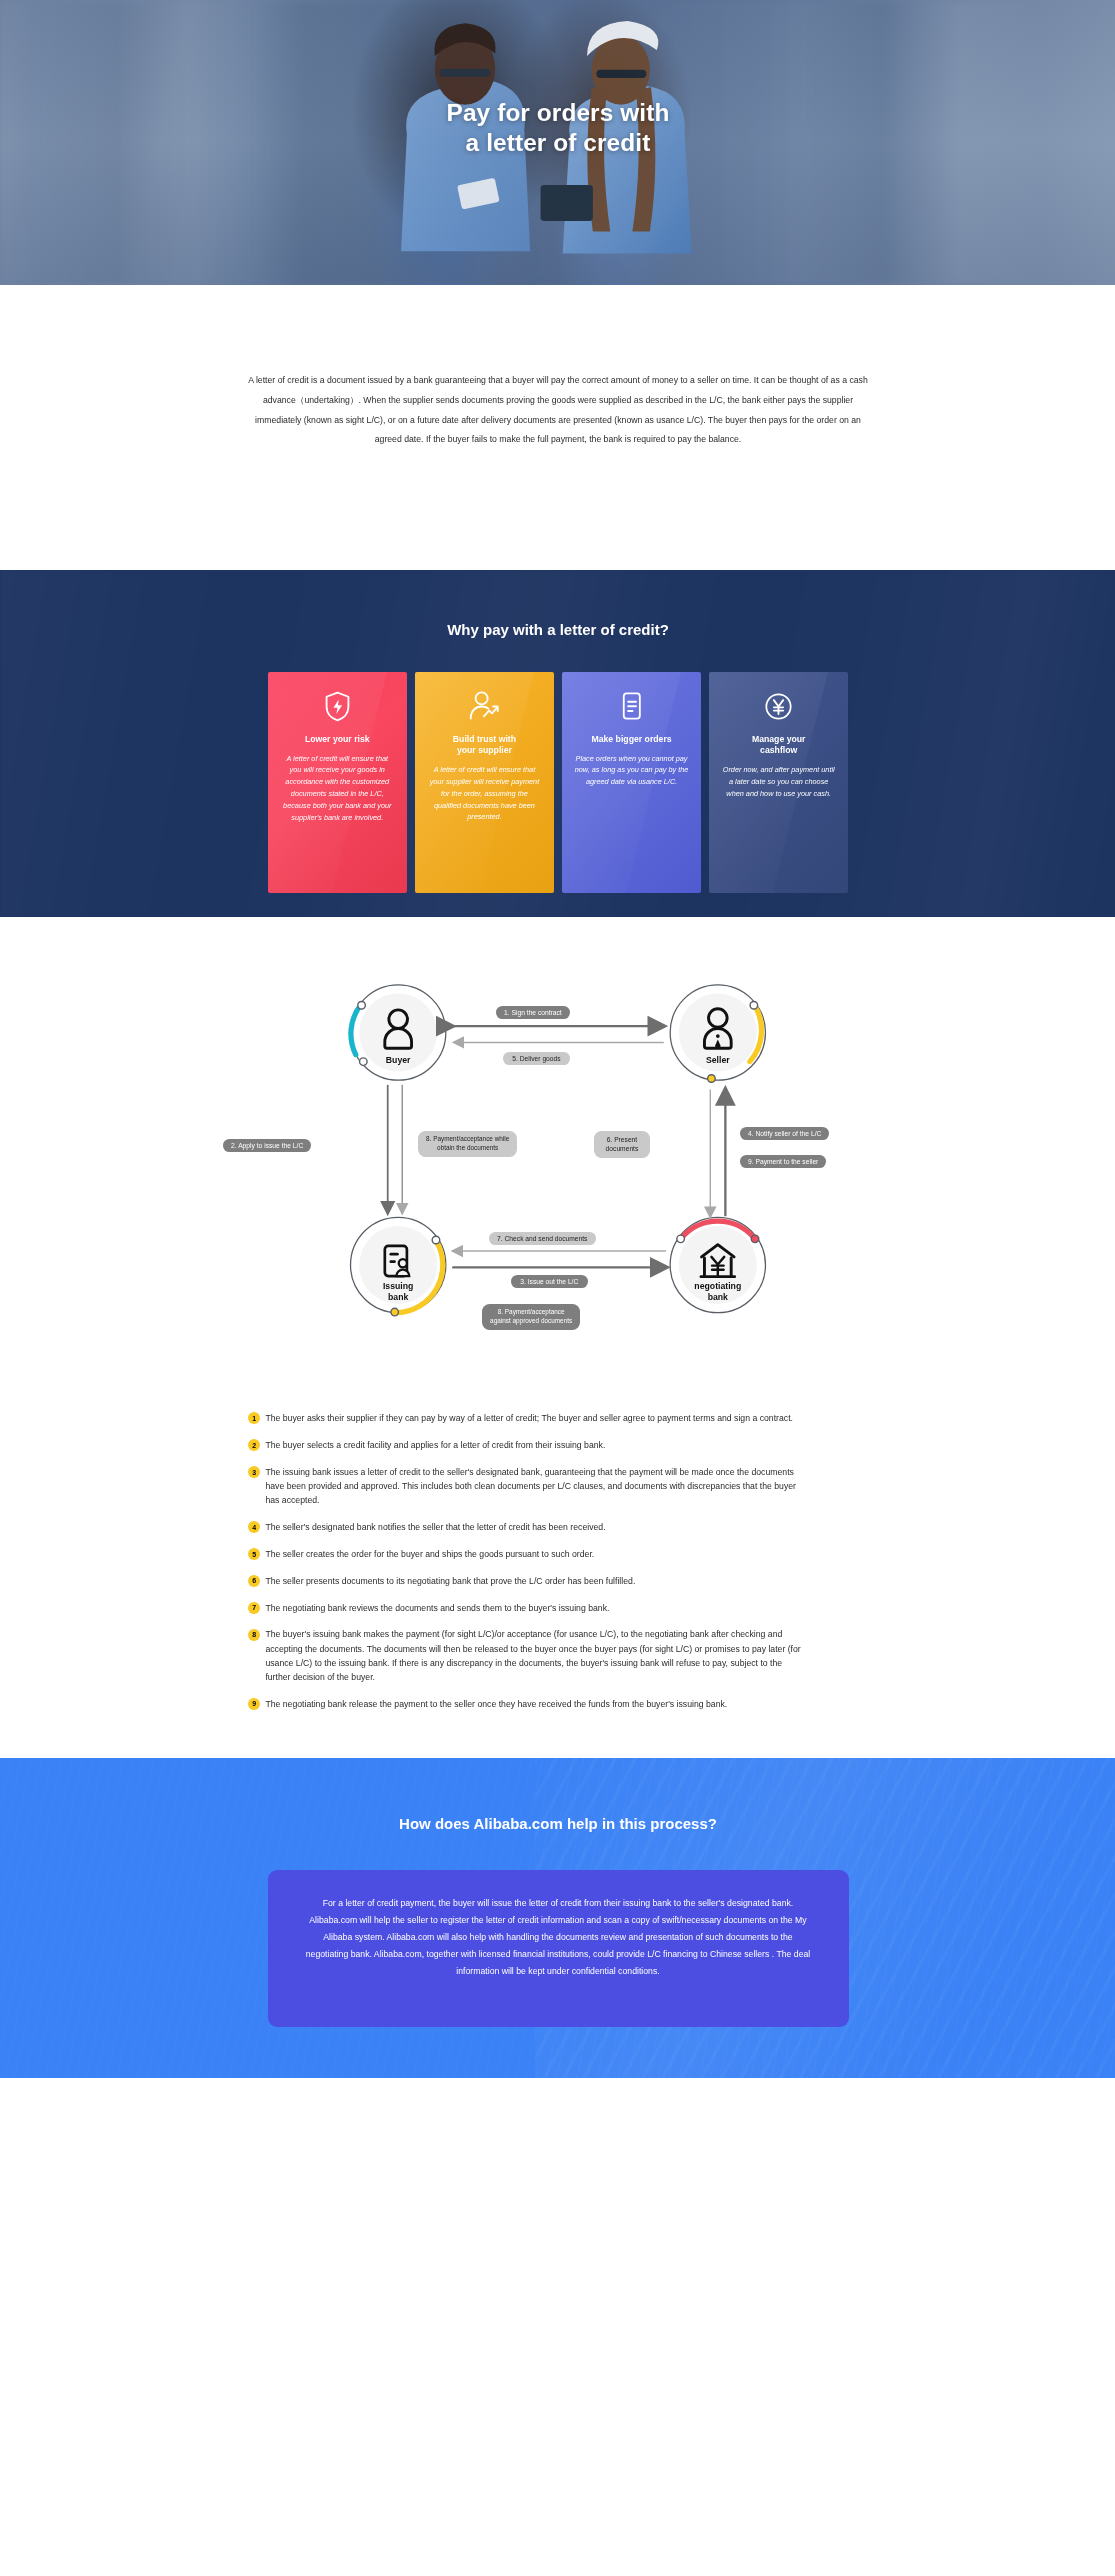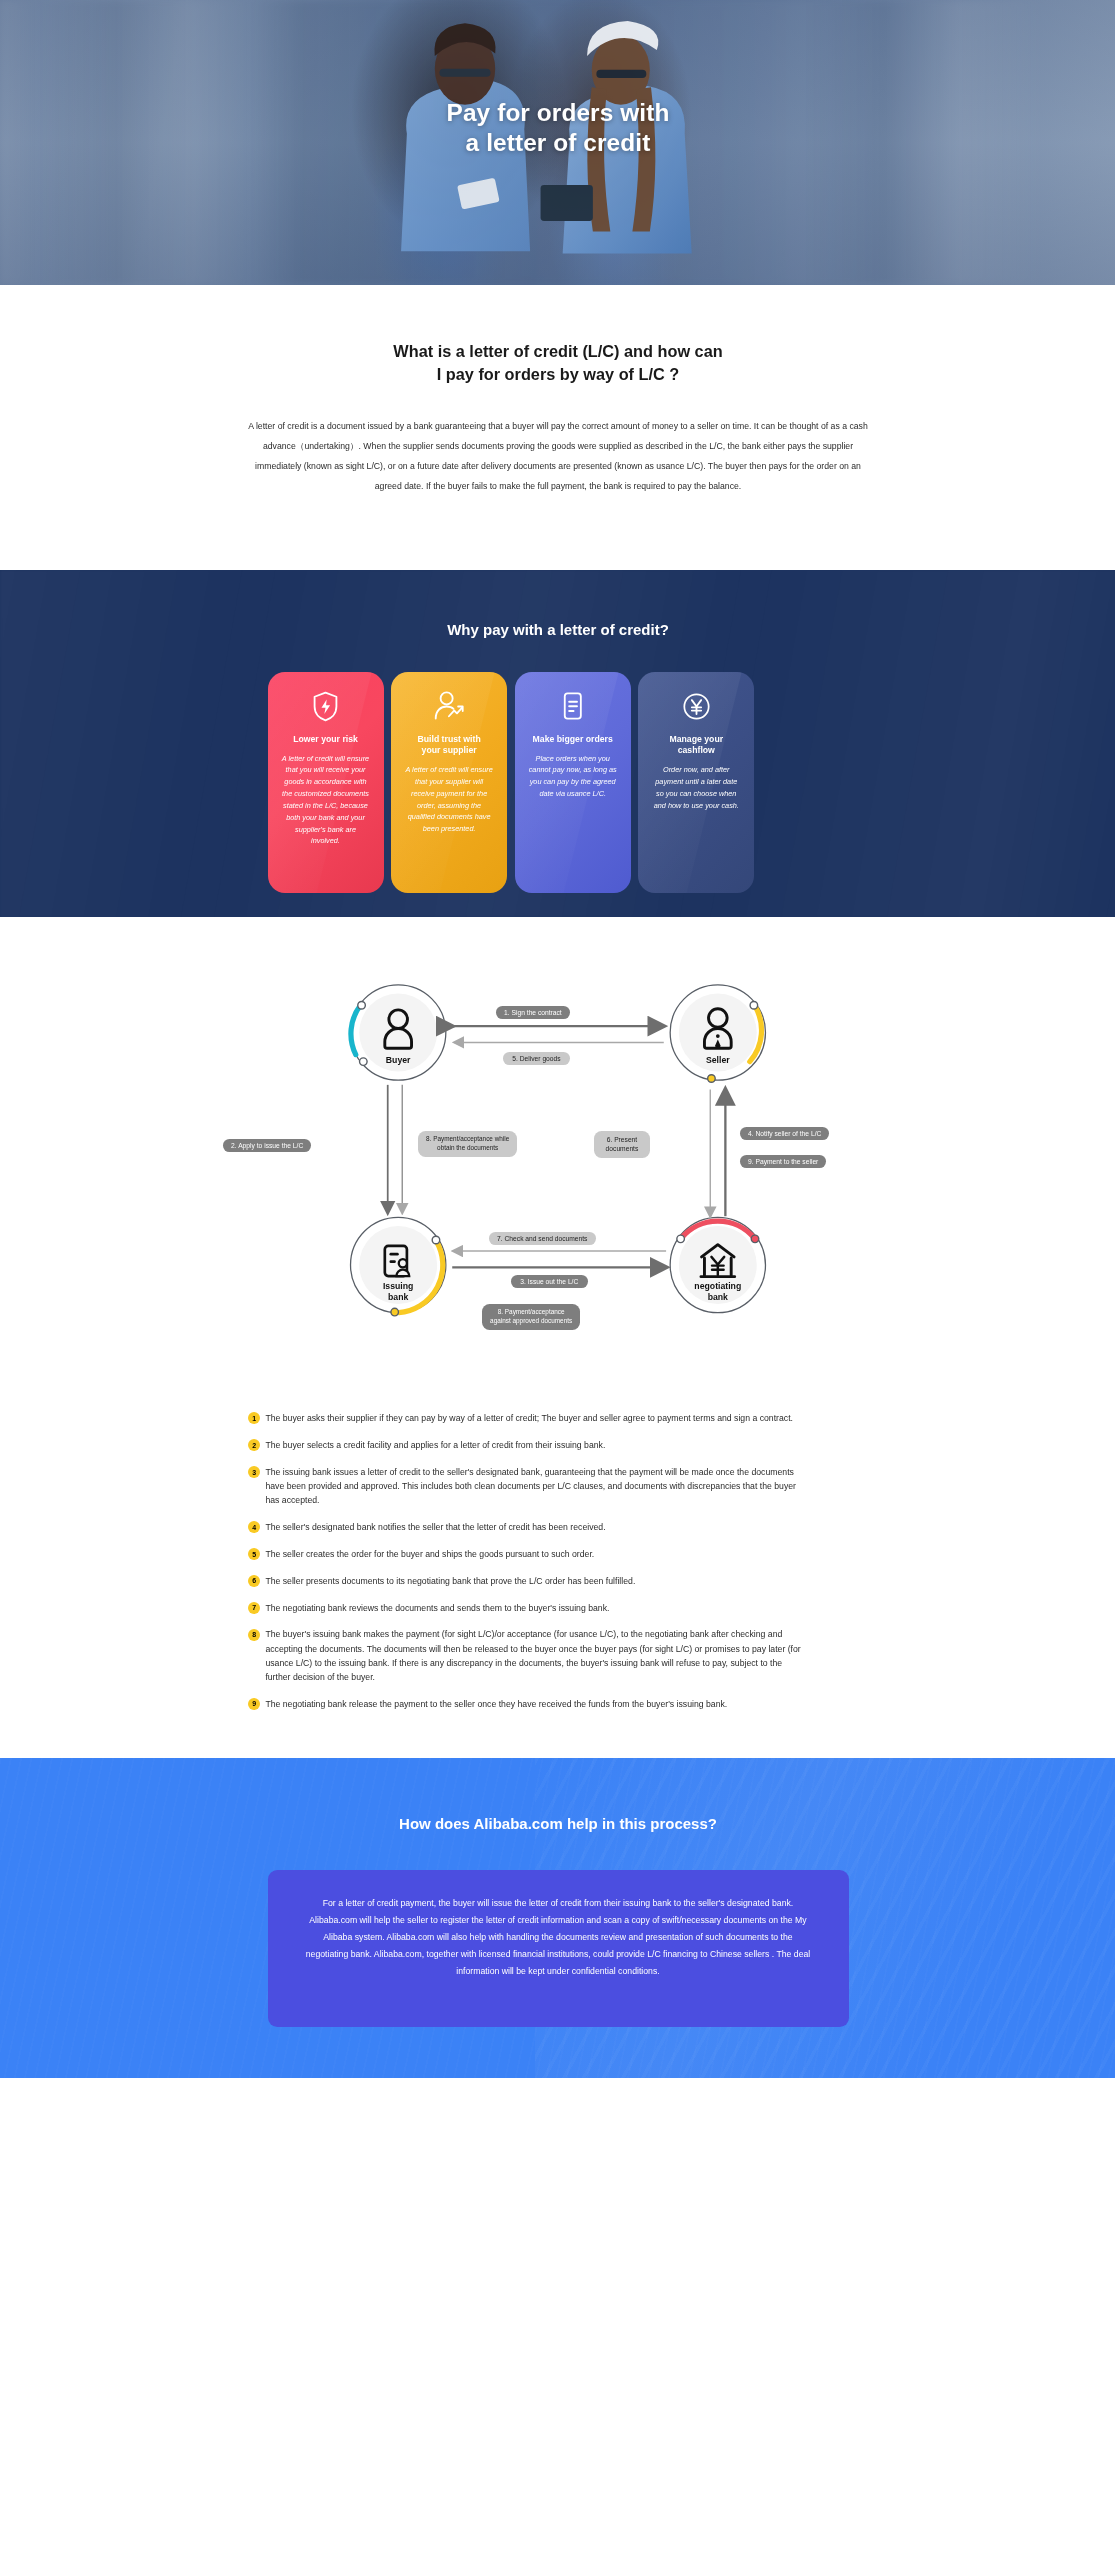--- a/index.html
+++ b/index.html
@@ -113,22 +113,22 @@
   .cards {
     position: relative;
     z-index: 2;
     width: 581px;
     margin: 34px auto 0 auto;
     display: flex;
     gap: 7.6px;
     align-items: stretch;
   }
   .card {
-    width: 116px;
-    border-radius: 17px;
+    width: 140px;
+    border-radius: 2px;
     padding: 16.3px 12.8px 15px 12.8px;
     color: #fff;
     position: relative;
     overflow: hidden;
     min-height: 221px;
   }
   .card .sheen {
     position: absolute;
     left: -30%; top: -20%;
     width: 90%; height: 160%;
@@ -296,24 +296,20 @@
       </g>
     </svg>
     <div class="hero-overlay"></div>
     <div class="hero-title">
       <div>Pay for orders with</div>
       <div>a letter of credit</div>
     </div>
   </section>
 
   <section class="intro">
-    <h2 class="intro-title">
-      <span>What is a letter of credit (L/C) and how can</span><br>
-      <span>I pay for orders by way of L/C ?</span>
-    </h2>
     <p class="intro-body">A letter of credit is a document issued by a bank guaranteeing that a buyer will pay the correct amount of money to a seller on time. It can be thought of as a cash advance（undertaking）. When the supplier sends documents proving the goods were supplied as described in the L/C, the bank either pays the supplier immediately (known as sight L/C), or on a future date after delivery documents are presented (known as usance L/C). The buyer then pays for the order on an agreed date. If the buyer fails to make the full payment, the bank is required to pay the balance.</p>
   </section>
 
   <section class="why">
     <div class="why-bg"></div>
     <div class="why-bg2"></div>
 
     <h2 class="why-title">Why pay with a letter of credit?</h2>
 
     <div class="cards">

